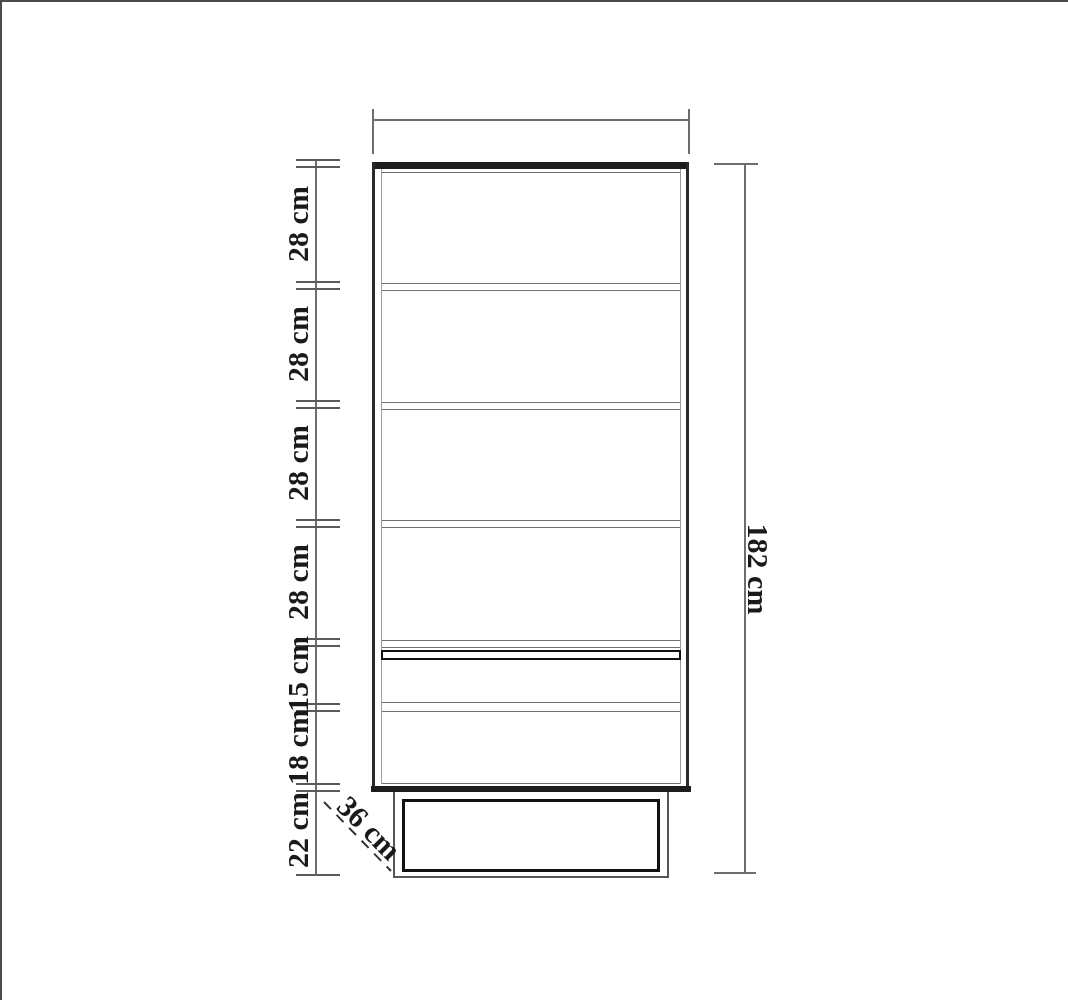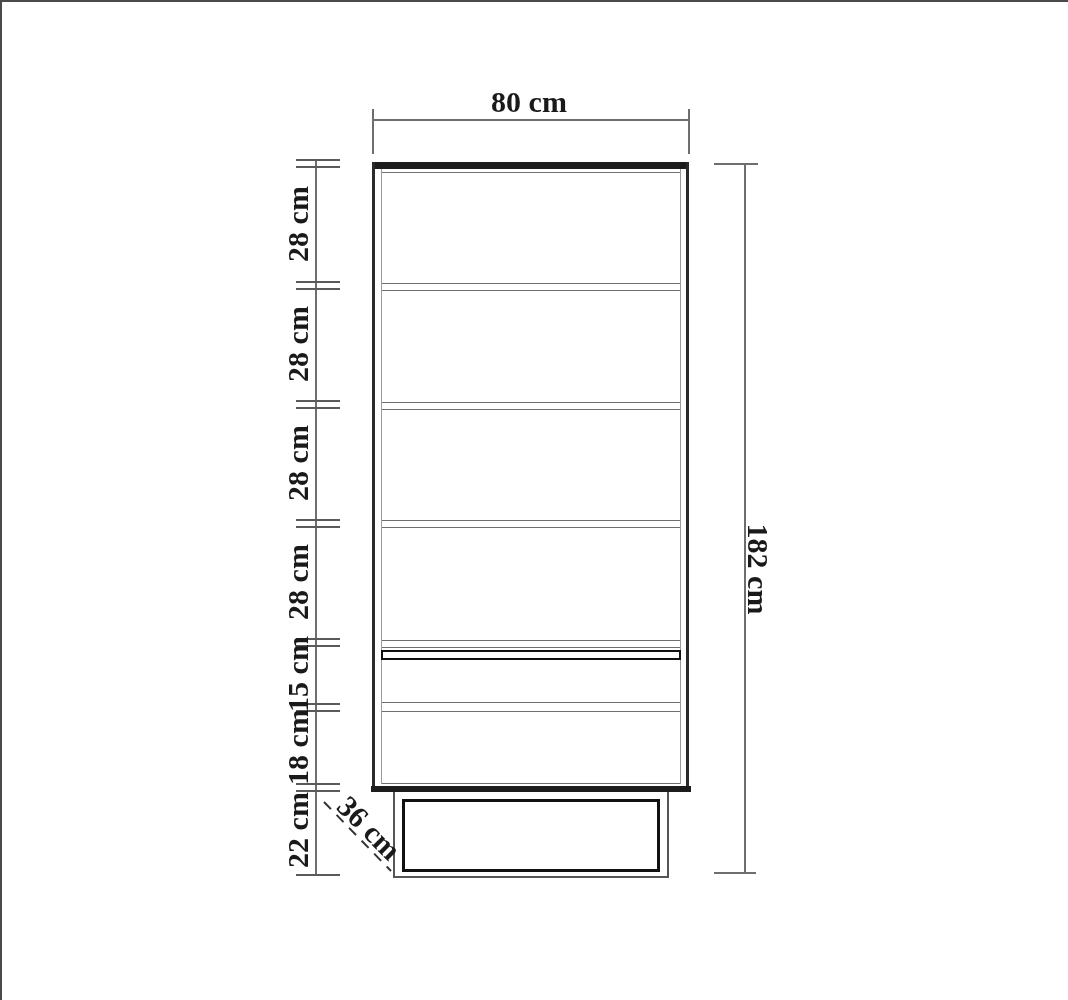--- a/index.html
+++ b/index.html
@@ -41,21 +41,20 @@
   .left-lbl  { width: 130px; height: 30px; left: 231px; transform: rotate(-90deg); }
   .right-lbl { width: 150px; height: 30px; transform: rotate(90deg); }
   .diag-lbl  { width: 120px; height: 30px; transform: rotate(45deg); }
   .boxed { box-sizing: border-box; background: #ffffff; }
 </style>
 </head>
 <body>
 
 <div id="canvas">
 
-  <div class="lbl" style="left:447px; top:85px; width:160px;">80 cm</div>
   <div class="abs dim-line" style="left:371px; top:117px; width:316px; height:2px;"></div>
   <div class="abs dim-line" style="left:370px; top:107px; width:2px; height:45px;"></div>
   <div class="abs dim-line" style="left:686px; top:107px; width:2px; height:45px;"></div>
 
   <div class="abs dim-line" style="left:313px; top:157px; width:2px; height:717px;"></div>
 
   <div class="tick" style="top:157px;"></div>
   <div class="tick" style="top:164px;"></div>
   <div class="tick" style="top:279px;"></div>
   <div class="tick" style="top:286px;"></div>

